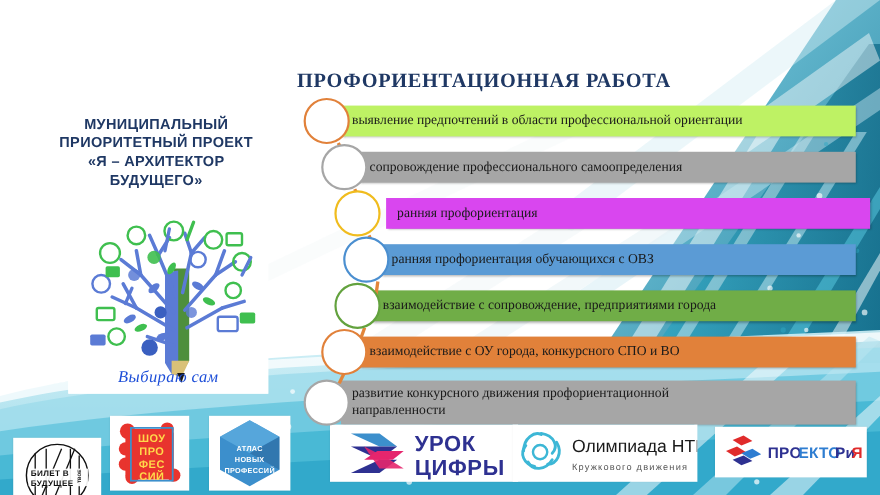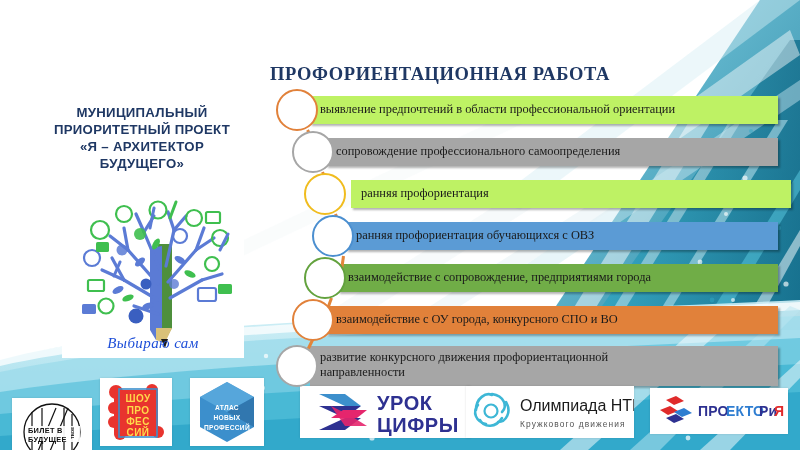--- a/index.html
+++ b/index.html
@@ -286,21 +286,21 @@
     </div>
 
     <div class="row" style="top:48px;">
       <div class="bar" style="left:58px;top:0;width:452px;background:#A6A6A6;">
         <span class="bar-label">сопровождение профессионального самоопределения</span>
       </div>
       <div class="node" style="left:24px;top:-7px;border-color:#A6A6A6;"></div>
     </div>
 
     <div class="row" style="top:90px;">
-      <div class="bar" style="left:83px;top:0;width:440px;background:#bef264;align-items:center;">
+      <div class="bar" style="left:83px;top:0;width:440px;background:#d946ef;align-items:center;">
         <span class="bar-label">ранняя профориентация</span>
       </div>
       <div class="node" style="left:36px;top:-7px;border-color:#F0BC1E;"></div>
     </div>
 
     <div class="row" style="top:132px;">
       <div class="bar" style="left:78px;top:0;width:432px;background:#5B9BD5;">
         <span class="bar-label">ранняя профориентация обучающихся с ОВЗ</span>
       </div>
       <div class="node" style="left:44px;top:-7px;border-color:#4B8FD0;"></div>

